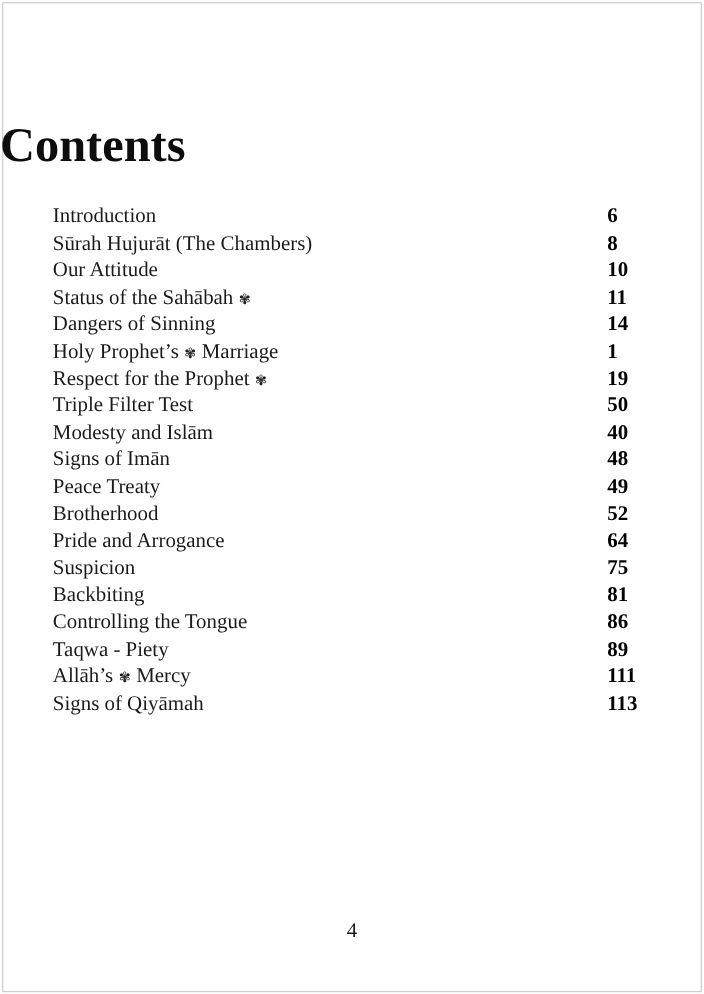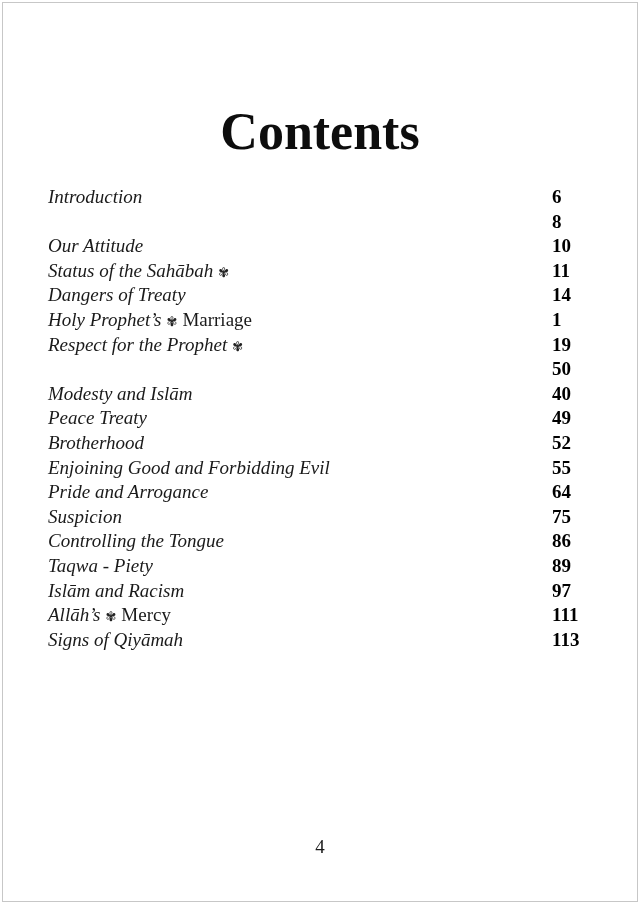--- a/index.html
+++ b/index.html
@@ -18,42 +18,41 @@
   .page-frame {
     position: absolute;
     top: 2px; left: 2px; right: 2px; bottom: 2px;
     border: 1px solid #c7c7c7;
     pointer-events: none;
   }
   .title {
     position: absolute;
     top: 100px;
     left: 0; right: 0;
-    text-align: center;
-    font-size: 52px;
+    text-align: left;
+    font-size: 44px;
     line-height: 64px;
     font-weight: bold;
     color: #0d0d0d;
     letter-spacing: 0px;
   }
   .toc {
     position: absolute;
     top: 185px;
     left: 0; right: 0;
   }
   .toc-row {
     position: relative;
     height: 24.6px;
     line-height: 24.6px;
     font-size: 19px;
     white-space: nowrap;
   }
   .toc-row .label {
     margin-left: 48px;
-    font-style: italic;
   }
   .hon {
     font-family: "DejaVu Sans", sans-serif;
     font-size: 13px;
     margin: 0 5px;
     color: #222222;
   }
   .page-num {
     position: absolute;
     left: 552px;
@@ -73,33 +72,33 @@
 </style>
 </head>
 <body>
 
 <div class="page-frame"></div>
 
 <div class="title">Contents</div>
 
 <div class="toc" id="toc">
     <div class="toc-row"><span class="label">Introduction</span><span class="page-num">6</span></div>
-    <div class="toc-row"><span class="page-num">8</span></div>
+    <div class="toc-row"><span class="label">Sūrah Hujurāt (The Chambers)</span><span class="page-num">8</span></div>
     <div class="toc-row"><span class="label">Our Attitude</span><span class="page-num">10</span></div>
     <div class="toc-row"><span class="label">Status of the Sahābah</span><span class="hon">✾</span><span class="page-num">11</span></div>
-    <div class="toc-row"><span class="label">Dangers of Treaty</span><span class="page-num">14</span></div>
+    <div class="toc-row"><span class="label">Dangers of Sinning</span><span class="page-num">14</span></div>
     <div class="toc-row"><span class="label">Holy Prophet’s</span><span class="hon">✾</span><span class="label-after">Marriage</span><span class="page-num">1</span></div>
     <div class="toc-row"><span class="label">Respect for the Prophet</span><span class="hon">✾</span><span class="page-num">19</span></div>
-    <div class="toc-row"><span class="page-num">50</span></div>
+    <div class="toc-row"><span class="label">Triple Filter Test</span><span class="page-num">50</span></div>
     <div class="toc-row"><span class="label">Modesty and Islām</span><span class="page-num">40</span></div>
+    <div class="toc-row"><span class="label">Signs of Imān</span><span class="page-num">48</span></div>
     <div class="toc-row"><span class="label">Peace Treaty</span><span class="page-num">49</span></div>
     <div class="toc-row"><span class="label">Brotherhood</span><span class="page-num">52</span></div>
-    <div class="toc-row"><span class="label">Enjoining Good and Forbidding Evil</span><span class="page-num">55</span></div>
     <div class="toc-row"><span class="label">Pride and Arrogance</span><span class="page-num">64</span></div>
     <div class="toc-row"><span class="label">Suspicion</span><span class="page-num">75</span></div>
+    <div class="toc-row"><span class="label">Backbiting</span><span class="page-num">81</span></div>
     <div class="toc-row"><span class="label">Controlling the Tongue</span><span class="page-num">86</span></div>
     <div class="toc-row"><span class="label">Taqwa - Piety</span><span class="page-num">89</span></div>
-    <div class="toc-row"><span class="label">Islām and Racism</span><span class="page-num">97</span></div>
     <div class="toc-row"><span class="label">Allāh’s</span><span class="hon">✾</span><span class="label-after">Mercy</span><span class="page-num">111</span></div>
     <div class="toc-row"><span class="label">Signs of Qiyāmah</span><span class="page-num">113</span></div>
   </div>
 
 <div class="footer-page-number">4</div>
 
 </body></html>

